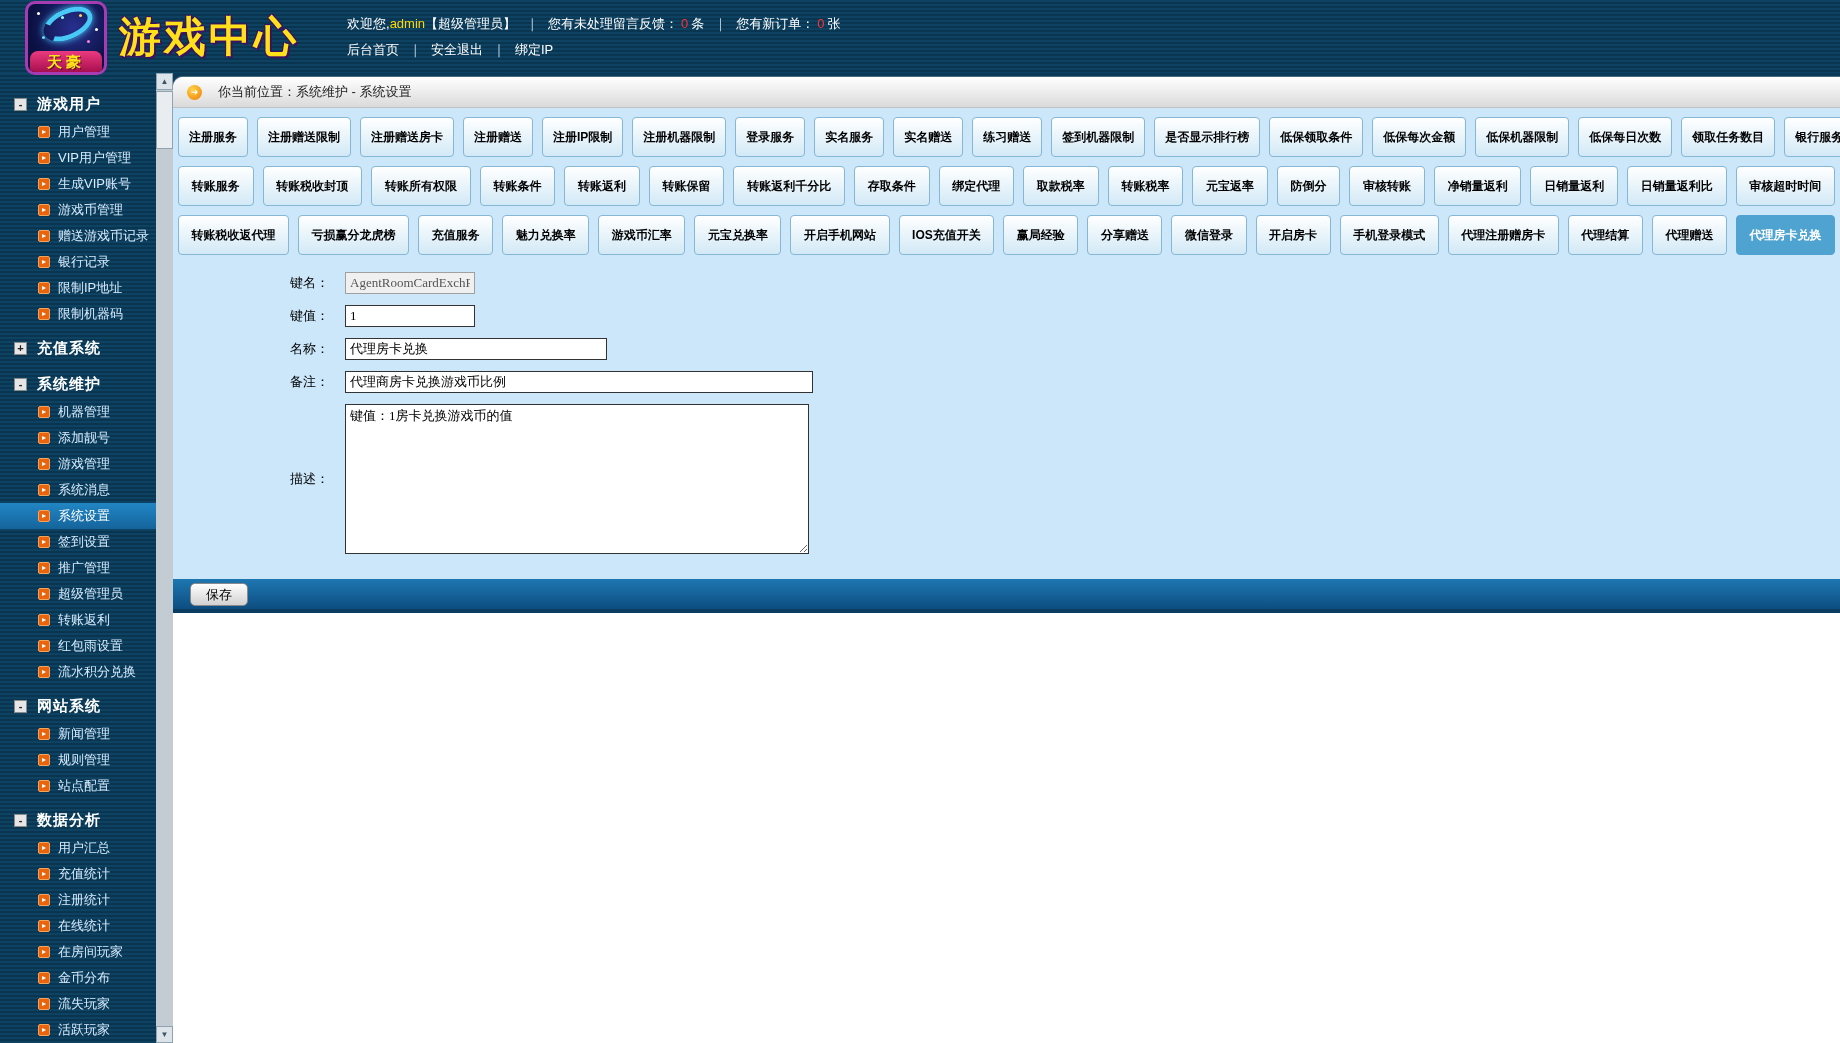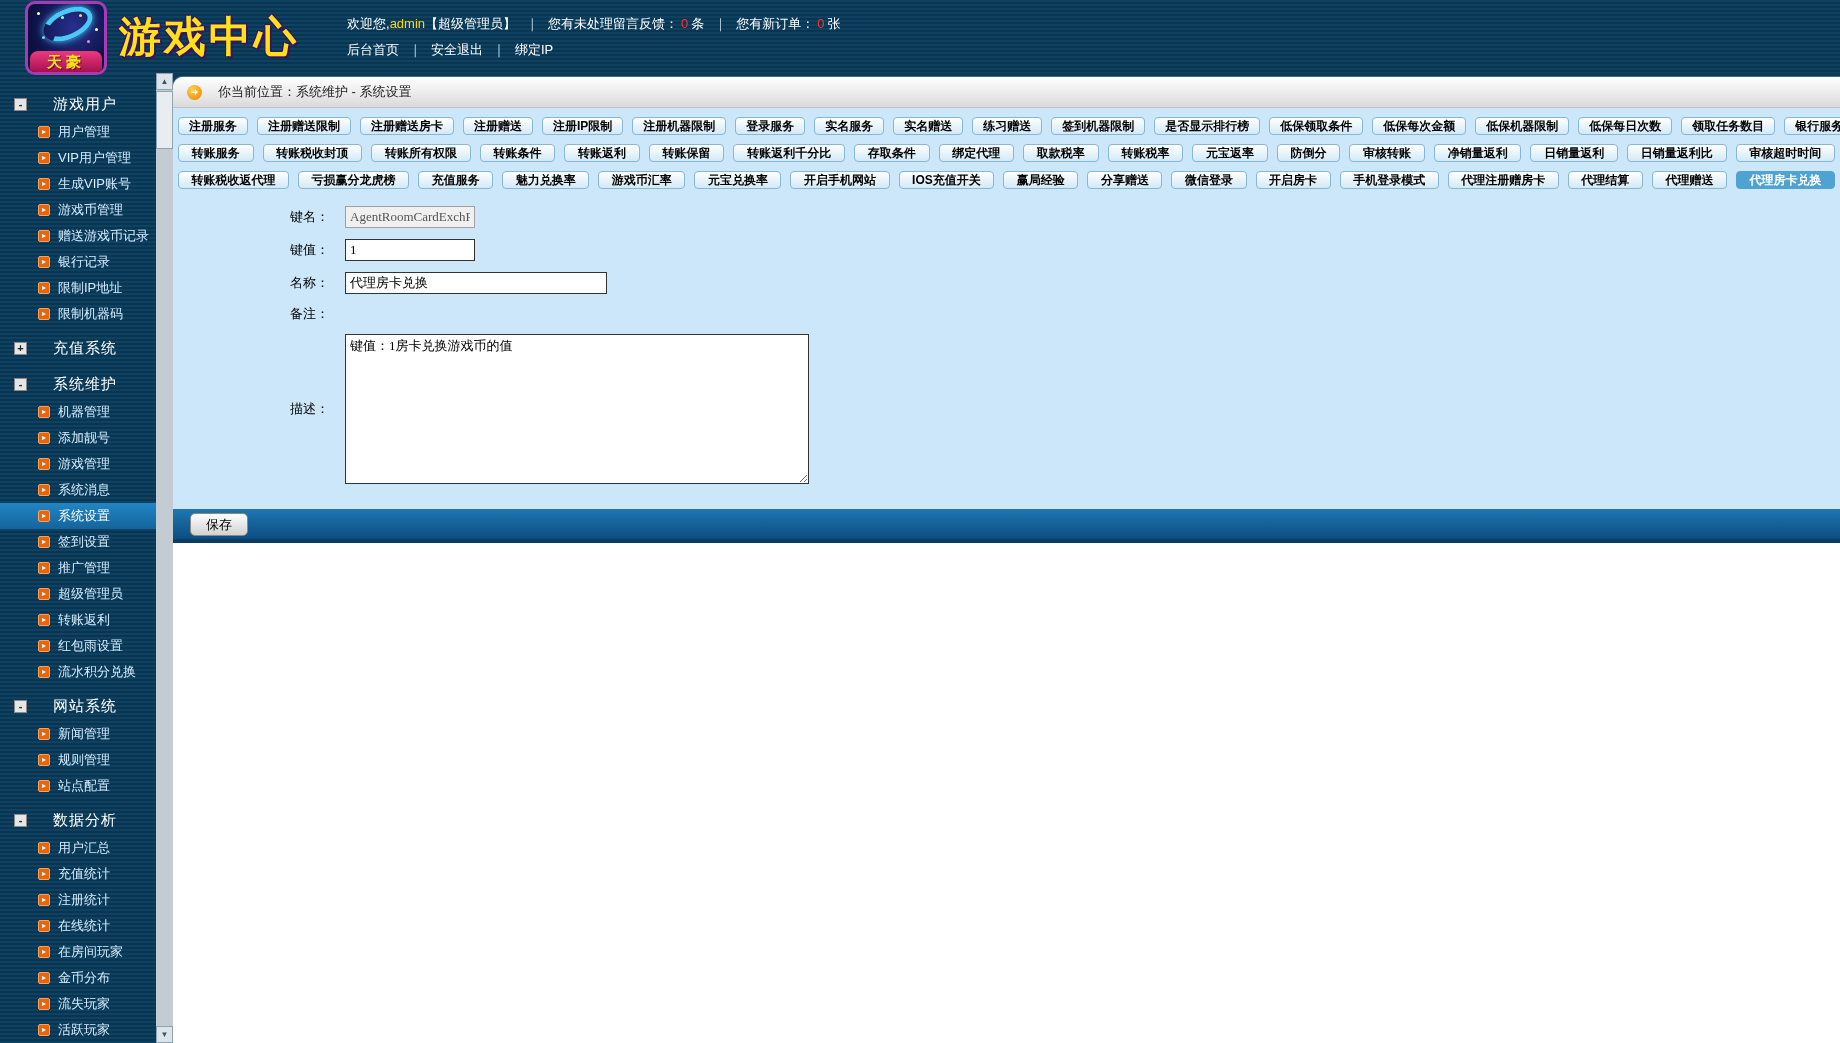--- a/index.html
+++ b/index.html
@@ -39,21 +39,21 @@
   .header-info a { color:#fff; text-decoration:none; cursor:pointer; }
 
   
   .page-row { flex:1; display:flex; min-height:0; }
 
   
   .sidebar { width:156px; flex-shrink:0; overflow:hidden; padding-top:10px; }
   .side-section { display:flex; align-items:center; height:30px; margin-top:6px; padding-left:14px; cursor:pointer; }
   .side-section .toggle { width:13px; height:13px; background:#e6e6e6; border:1px solid #8a8a8a;
     color:#222; font-size:11px; font-weight:bold; line-height:11px; text-align:center; margin-right:10px; flex-shrink:0; }
-  .side-section .sec-label { color:#fff; font-weight:normal; font-size:15px; letter-spacing:1px;margin-left:16px; }
+  .side-section .sec-label { color:#fff; font-weight:bold; font-size:15px; letter-spacing:1px; }
   .side-item { display:flex; align-items:center; height:26px; padding-left:38px; cursor:pointer; color:#d6ecff; }
   .side-item .arrow-ic { width:12px; height:12px; background:#e8650e; border:1px solid #f5a25f; border-radius:2px;
     color:#fff; font-size:8px; line-height:10px; text-align:center; margin-right:8px; flex-shrink:0; }
   .side-item .item-label { font-size:13px; }
   .side-item.active { background:linear-gradient(#2186c4,#15649c); color:#fff; }
 
   
   .vscroll { width:17px; flex-shrink:0; position:relative; background:#c3ccd3; }
   .vscroll .arrow { position:absolute; left:0; width:17px; height:17px; background:#dde4e9;
     border:1px solid #8fa3b0; color:#3a5568; font-size:8px; line-height:15px; text-align:center; cursor:pointer; }
@@ -67,21 +67,21 @@
     border-top-left-radius:10px; overflow:hidden; background:#fff; box-shadow:0 0 0 1px rgba(255,255,255,0.25); }
   .crumb-bar { height:31px; flex-shrink:0; display:flex; align-items:center;
     background:linear-gradient(#ffffff,#dadada); border-bottom:1px solid #c2c2c2;
     font-size:13px; color:#222; padding-left:14px; }
   .crumb-icon { width:15px; height:15px; border-radius:50%;
     background:radial-gradient(circle at 35% 30%, #ffd24a, #ef7d00); color:#fff;
     font-size:9px; line-height:15px; text-align:center; margin-right:16px; flex-shrink:0; }
 
   .blue-zone { background:#cbe7f9; padding-top:9px; flex-shrink:0; }
   .tab-row { display:flex; gap:9px; padding:0 5px; margin-bottom:9px; }
-  .tab-btn { flex:1 1 auto; height:18px; white-space:nowrap; font-size:12px; font-weight:bold; color:#000;
+  .tab-btn { flex:1 1 auto; height:40px; white-space:nowrap; font-size:12px; font-weight:bold; color:#000;
     background:linear-gradient(#ffffff,#d2e9f6); border:1px solid #86b7d4; border-radius:4px;
     cursor:pointer; font-family:"Liberation Sans", sans-serif; padding:0 10px; }
   .tab-btn.active { background:#4fa3d1; border-color:#4fa3d1; color:#fff; }
 
   .form-wrap { padding:8px 0 14px 112px; }
   .form-row { display:flex; align-items:center; margin-bottom:11px; }
   .f-label { width:44px; text-align:right; margin-right:16px; font-size:13px; color:#000; flex-shrink:0; }
   .form-row input, .form-row textarea {
     font-family:"Liberation Serif", serif; font-size:13px; color:#000;
     border:1px solid #333; background:#fff; padding:1px 4px; height:22px; }
@@ -352,20 +352,21 @@
           <div class="form-row keyvalue">
             <label class="f-label">键值：</label>
             <input type="text" value="1" style="">
           </div>
           <div class="form-row name">
             <label class="f-label">名称：</label>
             <input type="text" value="代理房卡兑换" style="">
           </div>
           <div class="form-row remark">
             <label class="f-label">备注：</label>
+            <input type="text" value="代理商房卡兑换游戏币比例" style="">
           </div>
           <div class="form-row description">
             <label class="f-label">描述：</label>
             <textarea style="">键值：1房卡兑换游戏币的值</textarea>
           </div>
         </div>
     </div>
 
     <div class="save-bar">
       <button>保存</button>

